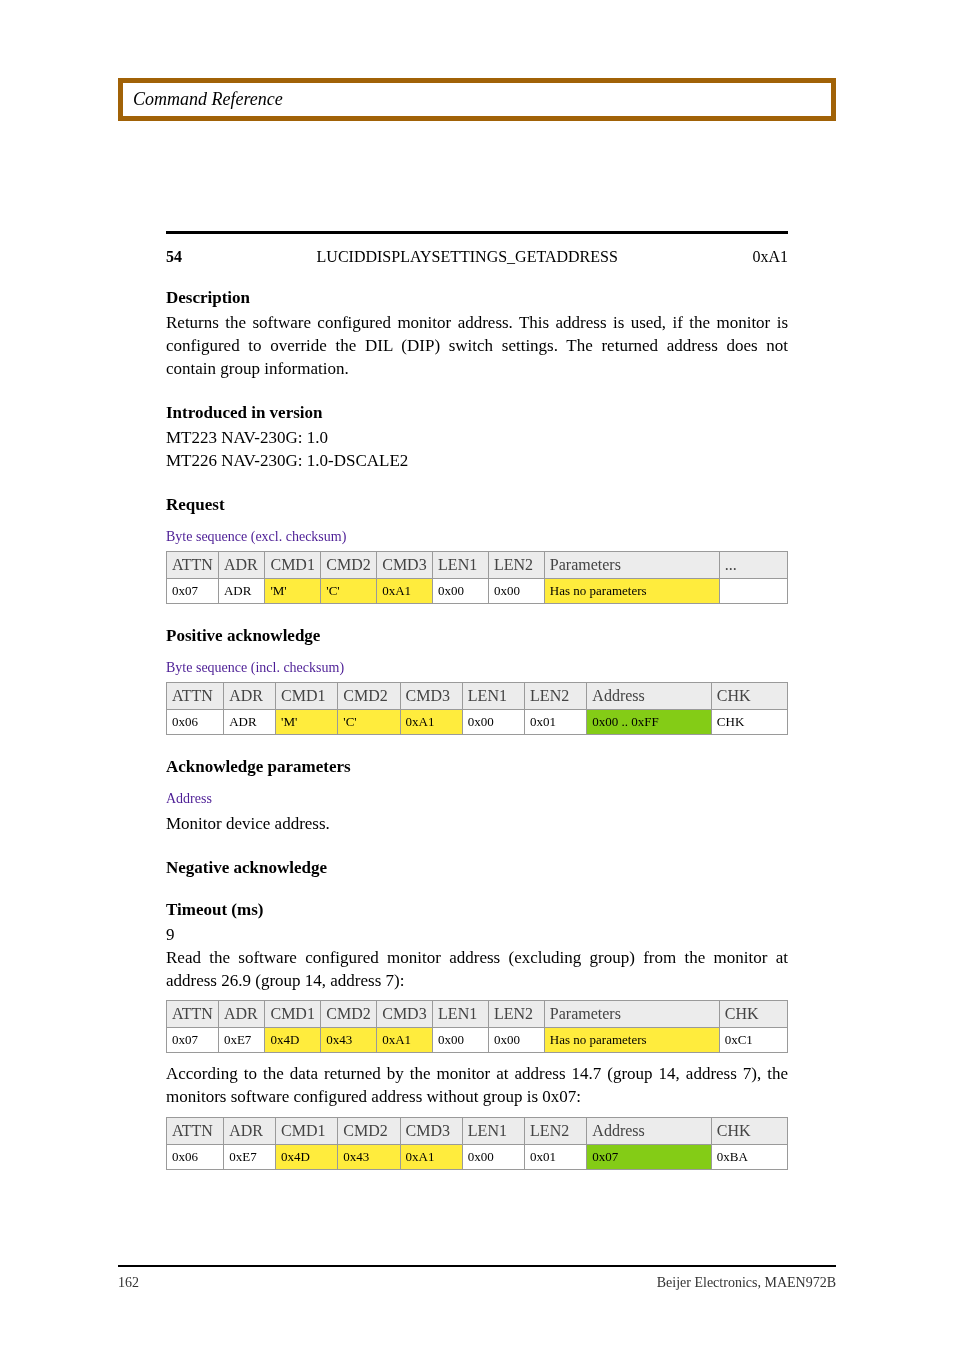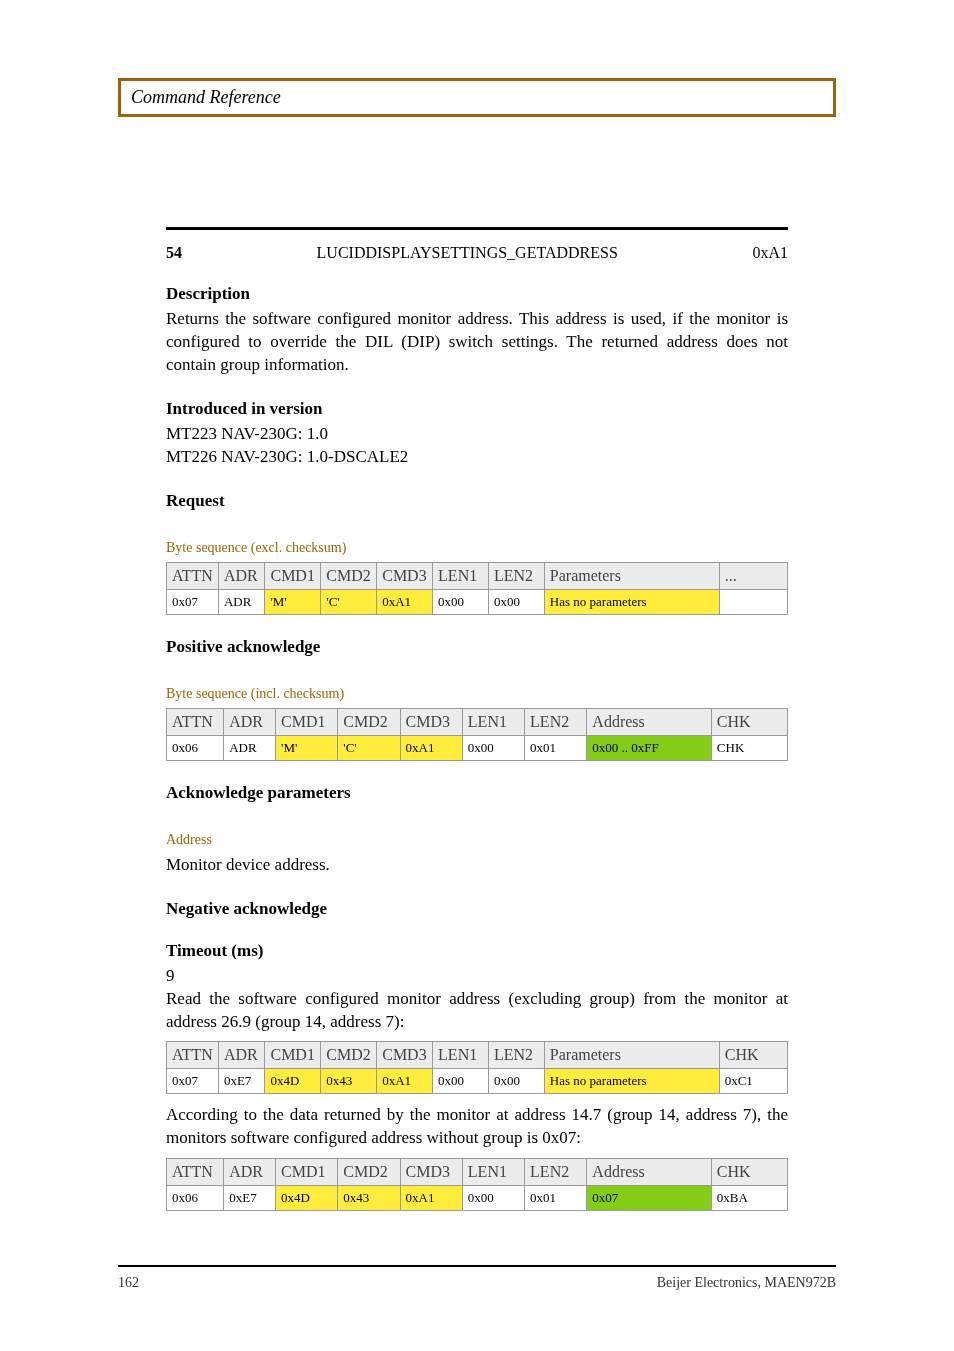--- a/index.html
+++ b/index.html
@@ -10,21 +10,21 @@
     font-family: Georgia, 'Times New Roman', serif;
     color: #000000;
   }
   .page {
     width: 954px;
     height: 1351px;
     padding: 78px 118px 60px 118px;
     position: relative;
   }
   .header-box {
-    border: 3px solid #a16207;
+    border: 5px solid #a16207;
     padding: 6px 10px;
     font-style: italic;
     font-size: 18px;
     margin-bottom: 110px;
   }
   .thick-rule {
     border: none;
     border-top: 3px solid #000;
     margin: 0 48px 14px 48px;
   }
@@ -44,22 +44,22 @@
     margin-bottom: 4px;
     font-family: Liberation Serif, serif;
   }
   .para {
     font-size: 17px;
     line-height: 1.35;
     text-align: justify;
   }
   .mono-label {
     font-size: 14px;
-    color: #a16207;
-    margin-top: 29px;
+    color: #4c1d95;
+    margin-top: 14px;
     margin-bottom: 6px;
   }
   table.byte-table {
     width: 100%;
     border-collapse: collapse;
     font-size: 13px;
     margin-bottom: 10px;
   }
   table.byte-table th, table.byte-table td {
     border: 1px solid #9a9a9a;

